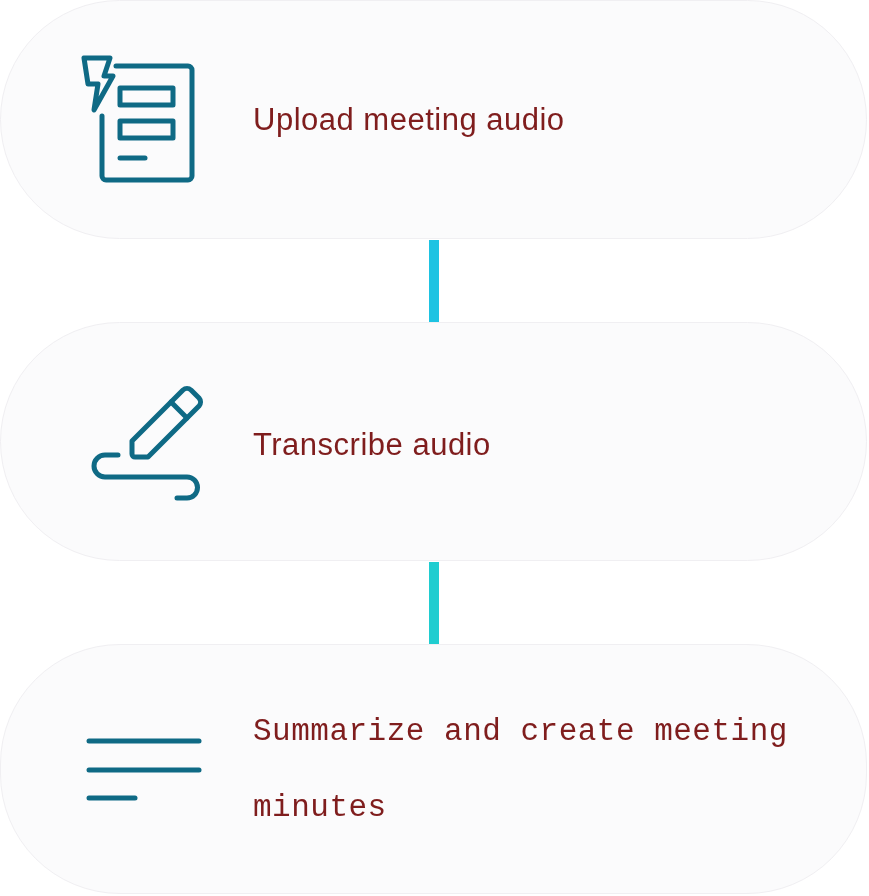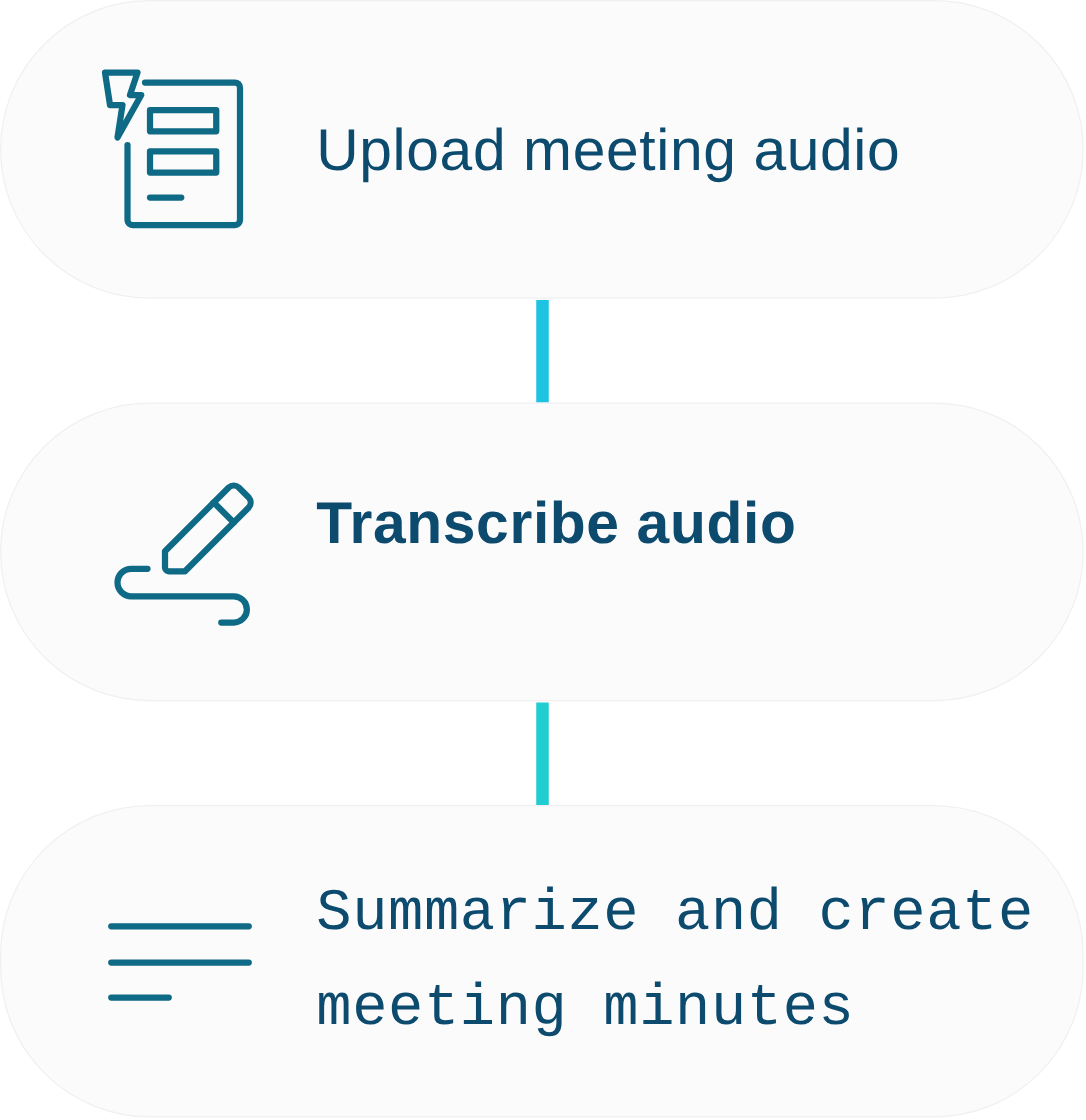--- a/index.html
+++ b/index.html
@@ -11,21 +11,21 @@
       border-radius:120px;
       box-sizing:border-box;
     }
     .card.c1 { top:0; height:239px; }
     .card.c2 { top:322px; height:239px; }
     .card.c3 { top:644px; height:250px; }
     .icon { position:absolute; }
     .icon svg { display:block; }
     .label {
       position:absolute; left:253px;
-      color:#0c4a6e; font-size:47px; letter-spacing:0.5px; line-height:76px;
+      color:#7f1d1d; font-size:31px; letter-spacing:0.5px; line-height:76px;
       white-space:nowrap;
     }
     .connector { position:absolute; left:429px; width:10px; }
     .connector.k1 { top:240px; height:82px; background:#1ec3e2; }
     .connector.k2 { top:562px; height:82px; background:#20cdd0; }
   </style>
 </head>
 <body>
 
 <div>
@@ -49,21 +49,21 @@
   <div class="card c2"></div>
   <div class="icon" style="left:85px;top:380px;">
     <svg width="125" height="130" viewBox="0 0 125 130">
       <g fill="none" stroke="#0f6a85" stroke-width="5" stroke-linejoin="round" stroke-linecap="round">
         <path d="M47 61 L98 10 a6 6 0 0 1 8 0 L114 18 a6 6 0 0 1 0 8 L63 77 L50 77 a3 3 0 0 1 -3 -3 Z"></path>
         <line x1="86" y1="22" x2="102" y2="38"></line>
         <path d="M33 75 H20 a11 11 0 0 0 0 22 H102 a10 10 0 0 1 0 21 H92"></path>
       </g>
     </svg>
   </div>
-  <div class="label" style="top:380px;font-weight:bold;">Transcribe audio</div>
+  <div class="label" style="top:407px;">Transcribe audio</div>
 
   <div class="connector k2"></div>
 
   <div class="card c3"></div>
   <div class="icon" style="left:85px;top:735px;">
     <svg width="120" height="70" viewBox="0 0 120 70">
       <g stroke="#0f6a85" stroke-width="5" stroke-linecap="round">
         <line x1="4" y1="6" x2="114" y2="6"></line>
         <line x1="4" y1="35" x2="114" y2="35"></line>
         <line x1="4" y1="63" x2="50" y2="63"></line>

